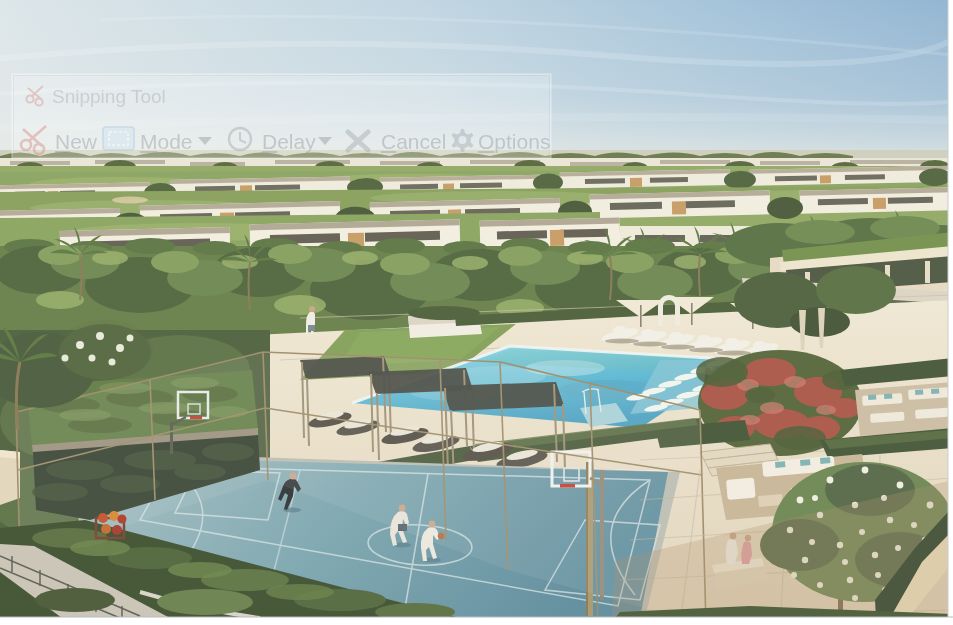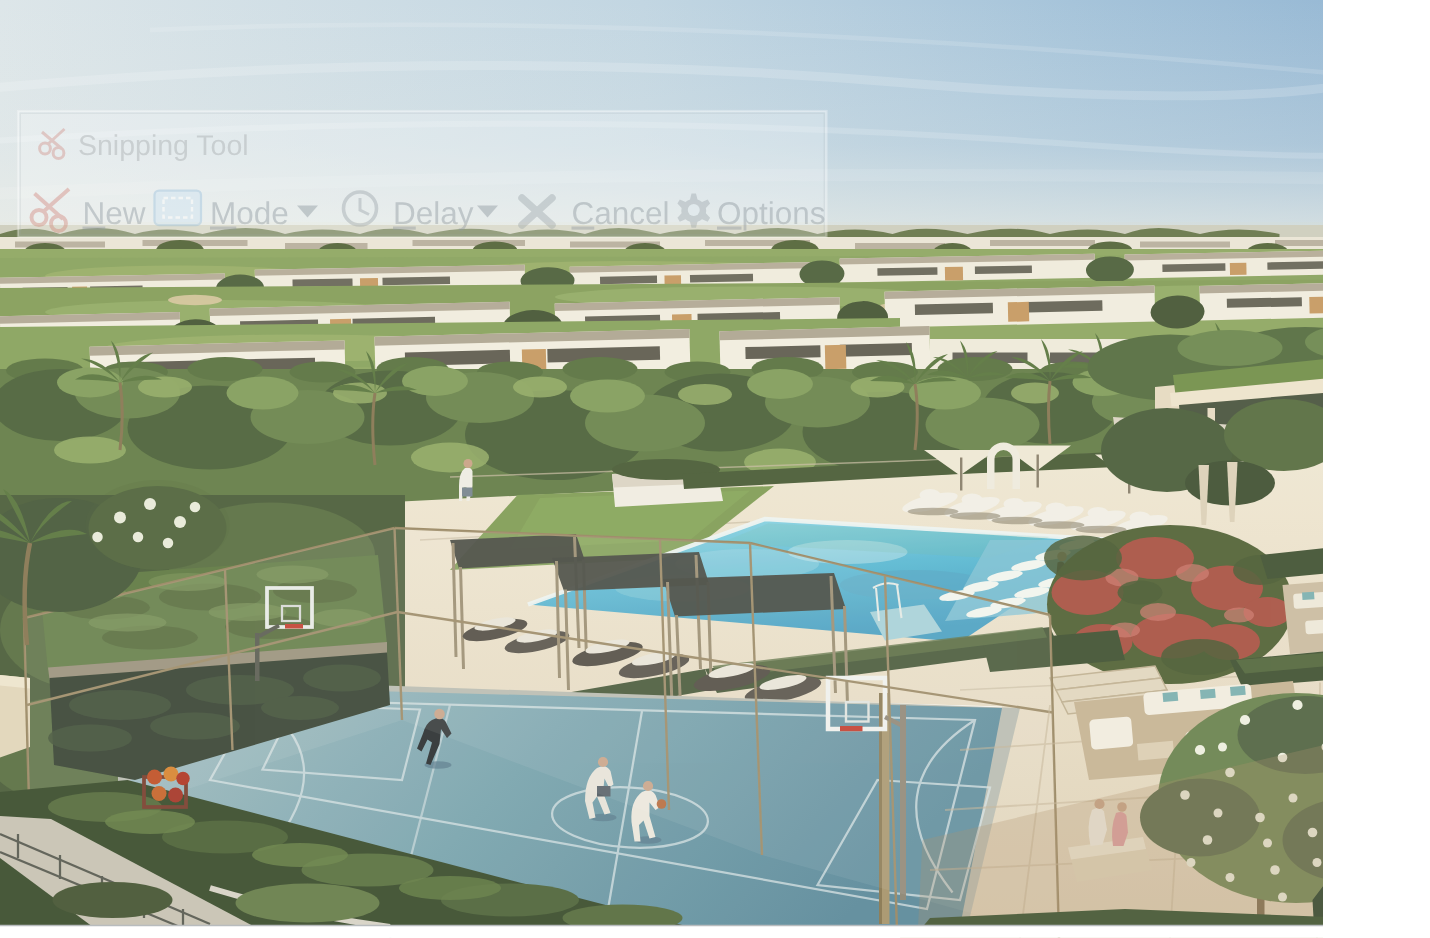--- a/index.html
+++ b/index.html
@@ -1,16 +1,16 @@
 <!DOCTYPE html>
 <html><head>
 <meta charset="utf-8">
 <style>
   html,body{margin:0;padding:0;background:#fff;}
-  .stage{position:relative;width:882px;height:625px;overflow:hidden;font-family:"Liberation Sans",sans-serif;}
+  .stage{position:relative;width:953px;height:625px;overflow:hidden;font-family:"Liberation Sans",sans-serif;}
 </style>
 </head>
 <body>
 <div class="stage">
 <svg width="953" height="625" viewBox="0 0 953 625">
 <defs>
   <linearGradient id="sky" x1="0" y1="0" x2="1" y2="0">
     <stop offset="0" stop-color="#dde6e9"></stop>
     <stop offset="0.45" stop-color="#c2d6e2"></stop>
     <stop offset="0.75" stop-color="#a6c4da"></stop>

